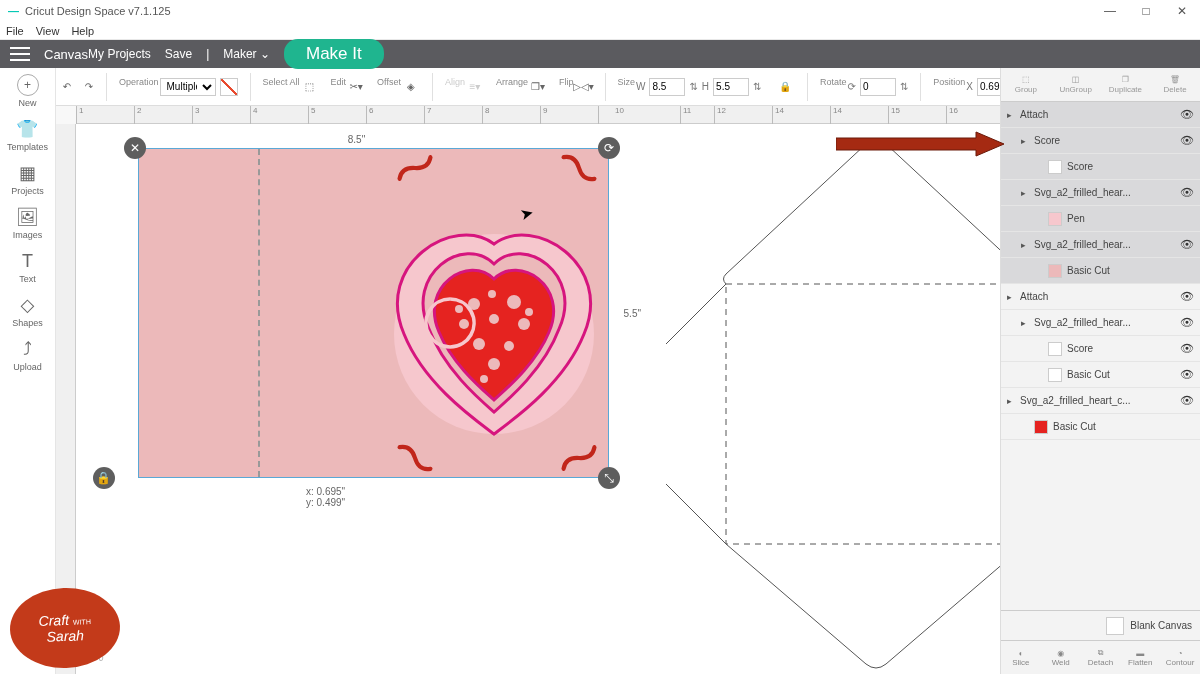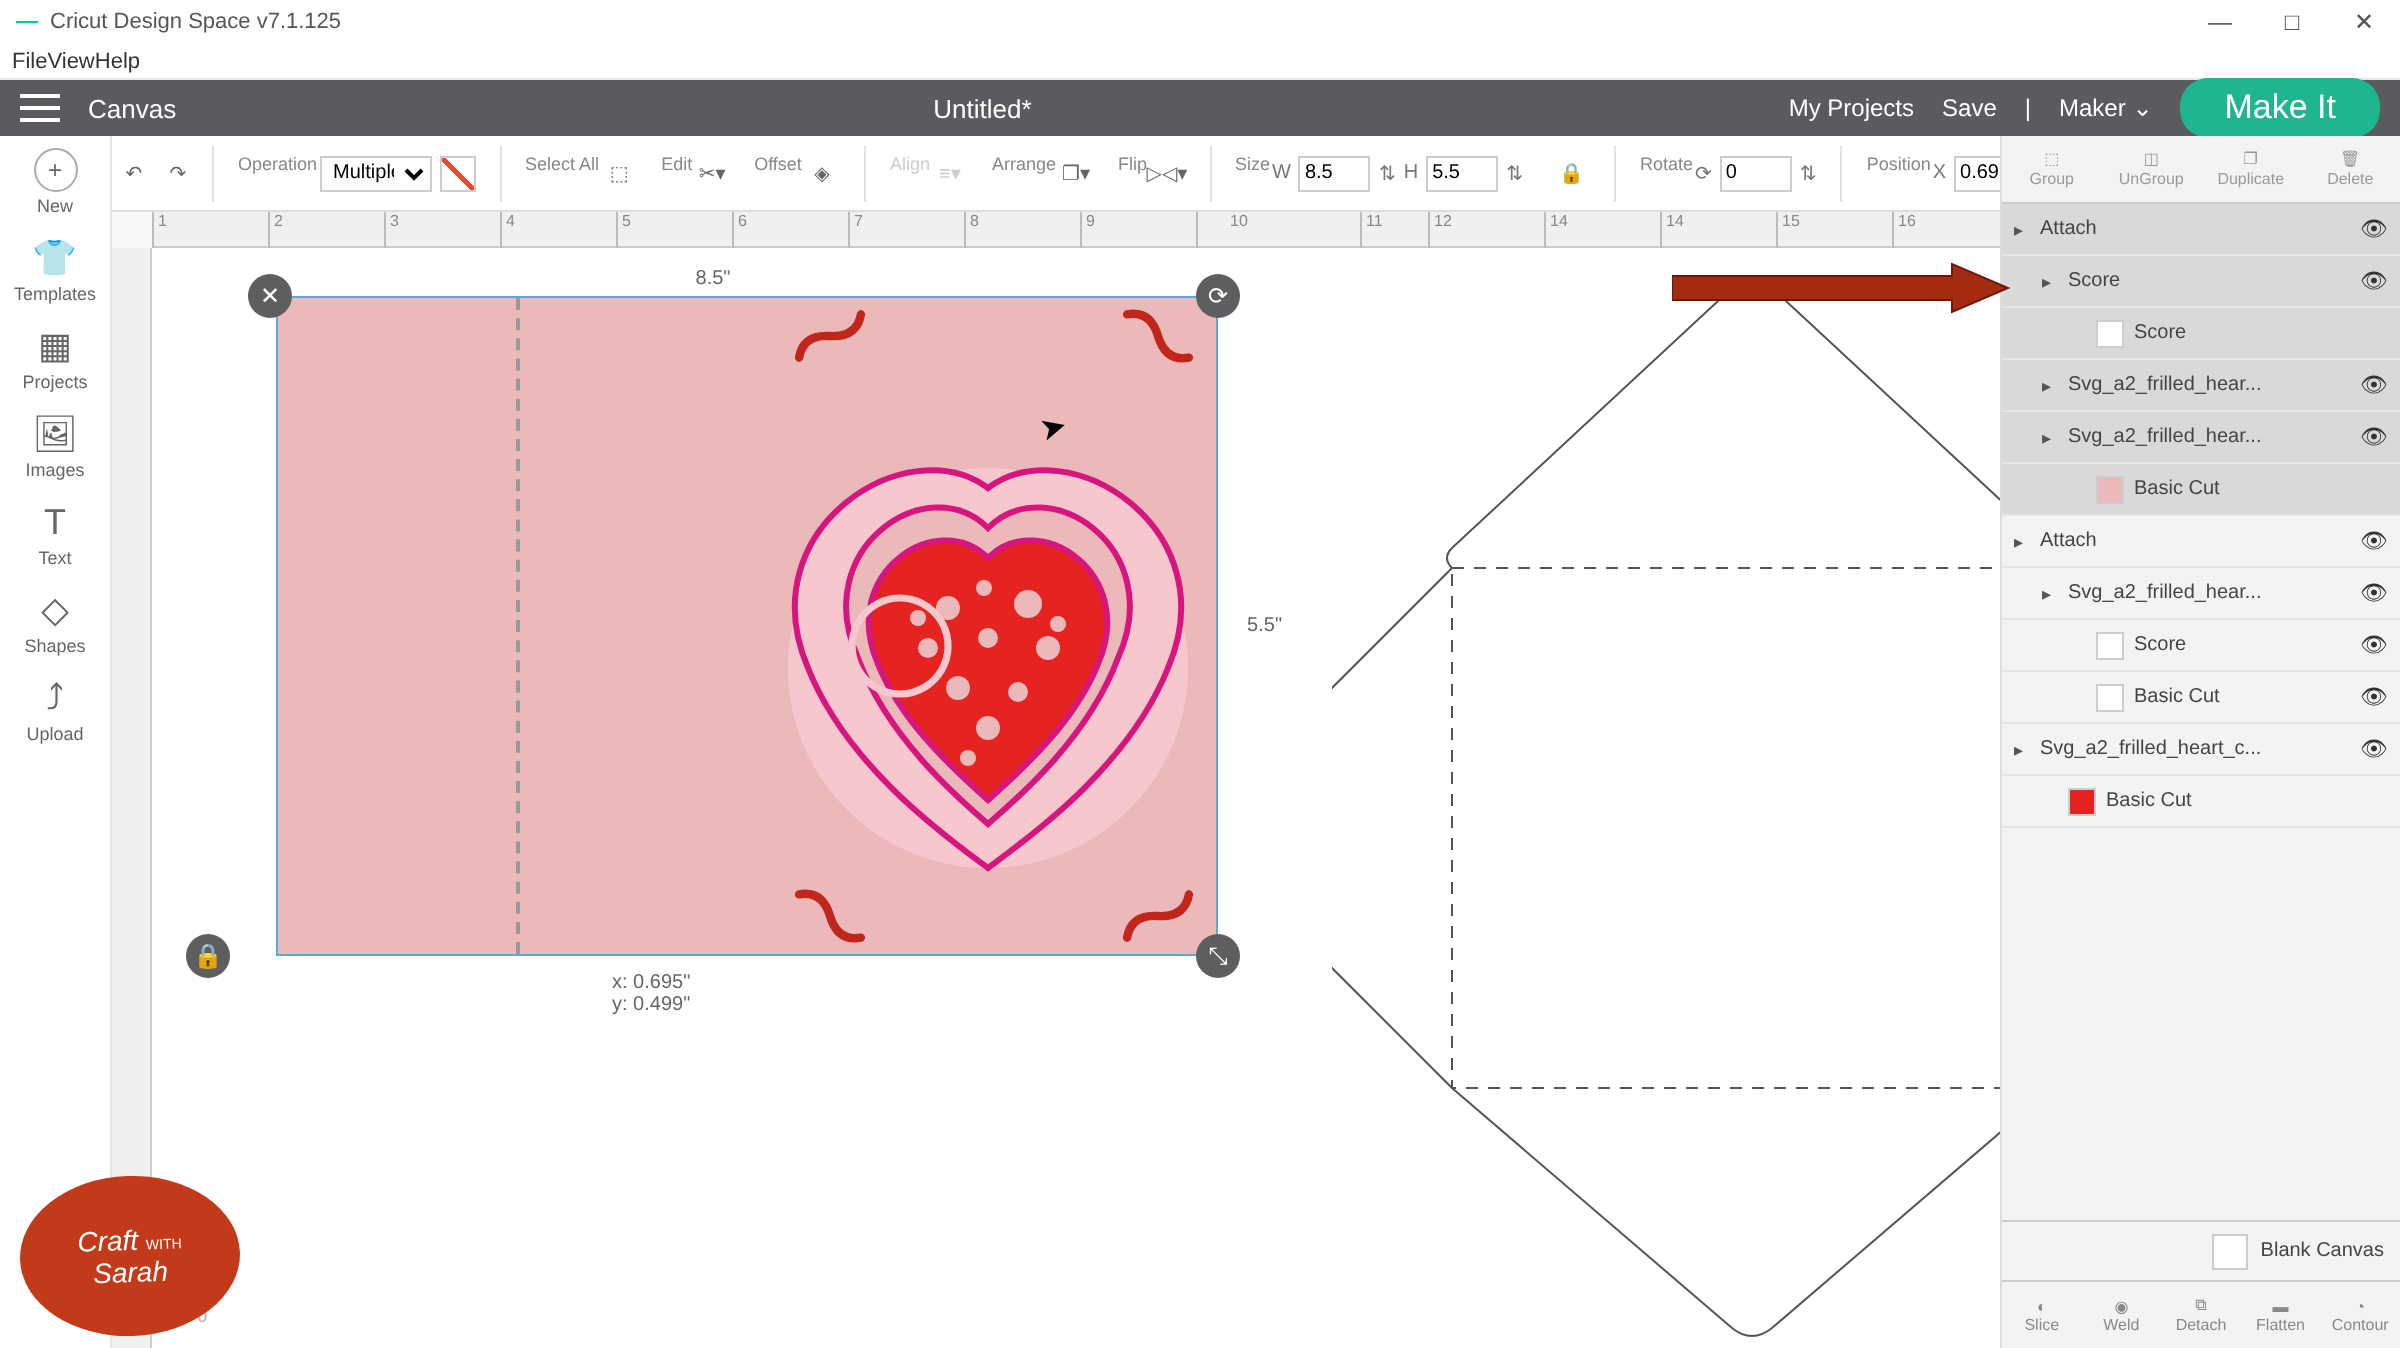--- a/index.html
+++ b/index.html
@@ -1,21 +1,21 @@
 <!DOCTYPE html>
 <html><head>
 <meta charset="utf-8">
 <style>
 * { box-sizing: border-box; margin: 0; padding: 0; font-family: -apple-system, BlinkMacSystemFont, "Segoe UI", Arial, sans-serif; }
 html, body { width: 1200px; height: 674px; overflow: hidden; background: #fff; }
 .titlebar { height: 22px; background: #fff; display: flex; align-items: center; padding: 0 8px; font-size: 11px; color: #555; position: relative; }
 .titlebar .logo { color: #01c7b3; font-weight: bold; margin-right: 6px; }
 .titlebar .wincontrols { position: absolute; right: 0; top: 0; display: flex; }
 .titlebar .wincontrols div { width: 36px; height: 22px; display: flex; align-items: center; justify-content: center; font-size: 12px; }
-.menubar { height: 18px; background: #fff; display: flex; align-items: center; padding: 0 6px; font-size: 11px; color: #333; gap: 0; border-bottom: 1px solid #e8e8e8; }
+.menubar { height: 18px; background: #fff; display: flex; align-items: center; padding: 0 6px; font-size: 11px; color: #333; gap: 12px; border-bottom: 1px solid #e8e8e8; }
 .topbar { height: 28px; background: #5b5b5f; color: #fff; display: flex; align-items: center; padding: 0 10px; font-size: 12px; }
 .hamburger { width: 20px; height: 14px; display:flex; flex-direction:column; justify-content:space-between; margin-right:14px; cursor:pointer;}
 .hamburger span { height:2px; background:#fff; }
 .topbar .title { flex:1; text-align:center; font-size:13px; }
 .topbar .right { display:flex; align-items:center; gap:14px; }
 .makeit { background:#1fb58f; padding:5px 22px; border-radius:14px; font-size:17px; cursor:pointer; }
 .toolbar { height:38px; background:#fff; border-bottom:1px solid #ddd; display:flex; align-items:center; padding:0 8px; font-size:10px; color:#777; gap:4px; padding-left:58px;}
 .toolbar .grp { display:flex; flex-direction:row; align-items:flex-start; gap:1px; padding:0 4px; }
 .toolbar .grp .lbl { font-size:9px; color:#888; }
 .toolbar .grp .row { display:flex; align-items:center; gap:4px; height:20px; }
@@ -86,21 +86,20 @@
   <span>Help</span>
 </div>
 
 <div class="topbar">
   <div class="hamburger">
       <span></span>
       <span></span>
       <span></span>
     </div>
   <span style="font-size:13px;">Canvas</span>
-  <div class="title">Untitled*</div>
   <div class="right">
     <span>My Projects</span>
     <span>Save</span>
     <span>|</span>
     <span><span>Maker</span> <span>⌄</span></span>
     <span class="makeit">Make It</span>
   </div>
 </div>
 
 <div class="leftnav">
@@ -354,20 +353,25 @@
       <div class="layer selected sub2">
         <span class="caret"></span>
         <span class="swatch" style="background: rgb(255, 255, 255);"></span>
         <span class="name">Score</span>
       </div>
       <div class="layer selected sub1">
         <span class="caret">▸</span>
         <span class="name">Svg_a2_frilled_hear...</span>
         <span class="eye">👁</span>
       </div>
+      <div class="layer selected sub2">
+        <span class="caret"></span>
+        <span class="swatch" style="background: rgb(246, 199, 205);"></span>
+        <span class="name">Pen</span>
+      </div>
       <div class="layer selected sub1">
         <span class="caret">▸</span>
         <span class="name">Svg_a2_frilled_hear...</span>
         <span class="eye">👁</span>
       </div>
       <div class="layer selected sub2">
         <span class="caret"></span>
         <span class="swatch" style="background: rgb(236, 185, 186);"></span>
         <span class="name">Basic Cut</span>
       </div>

